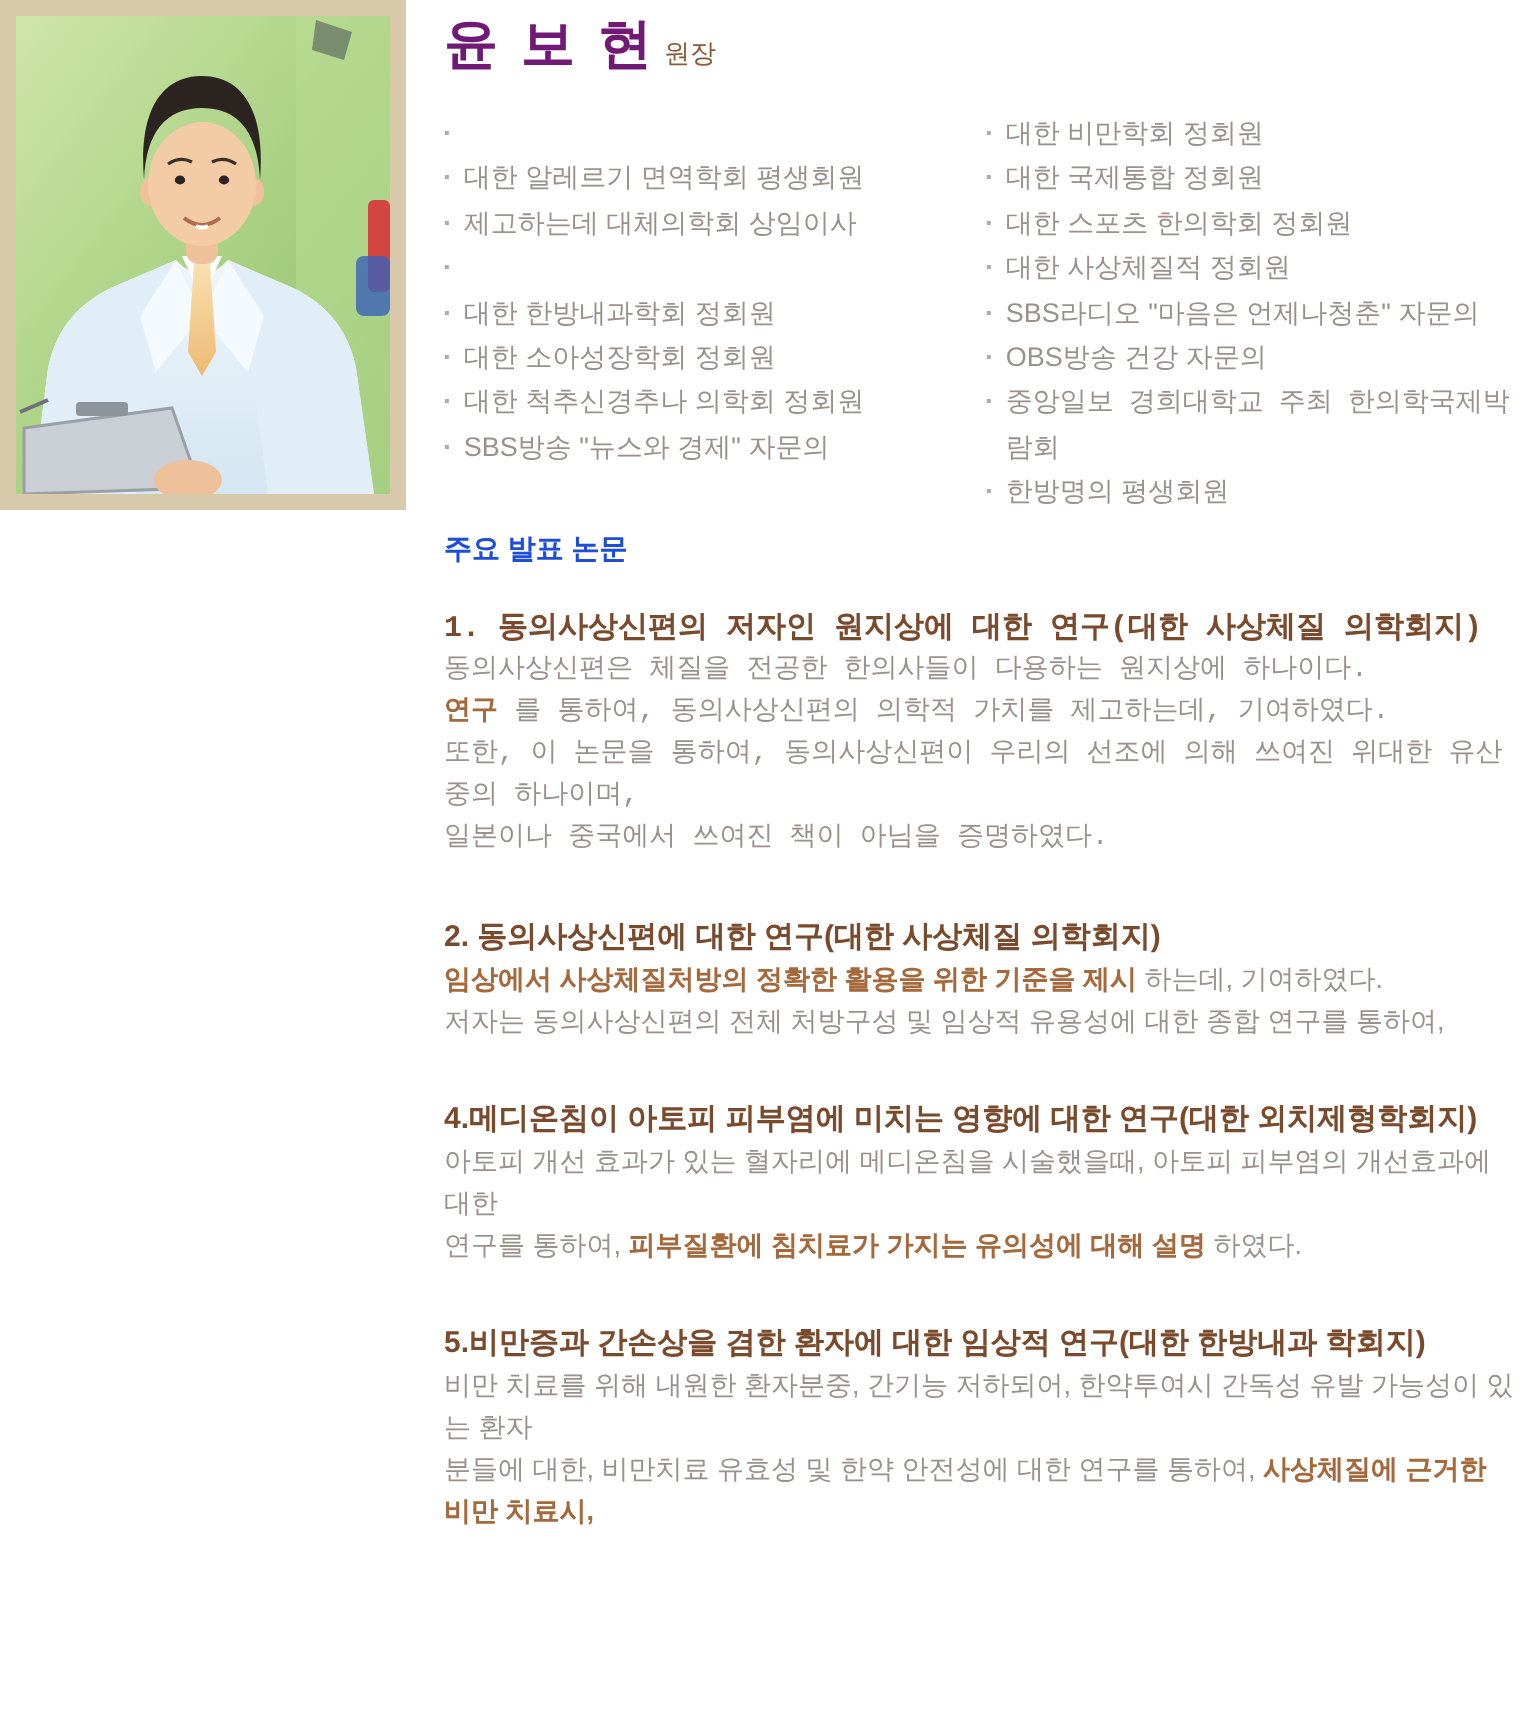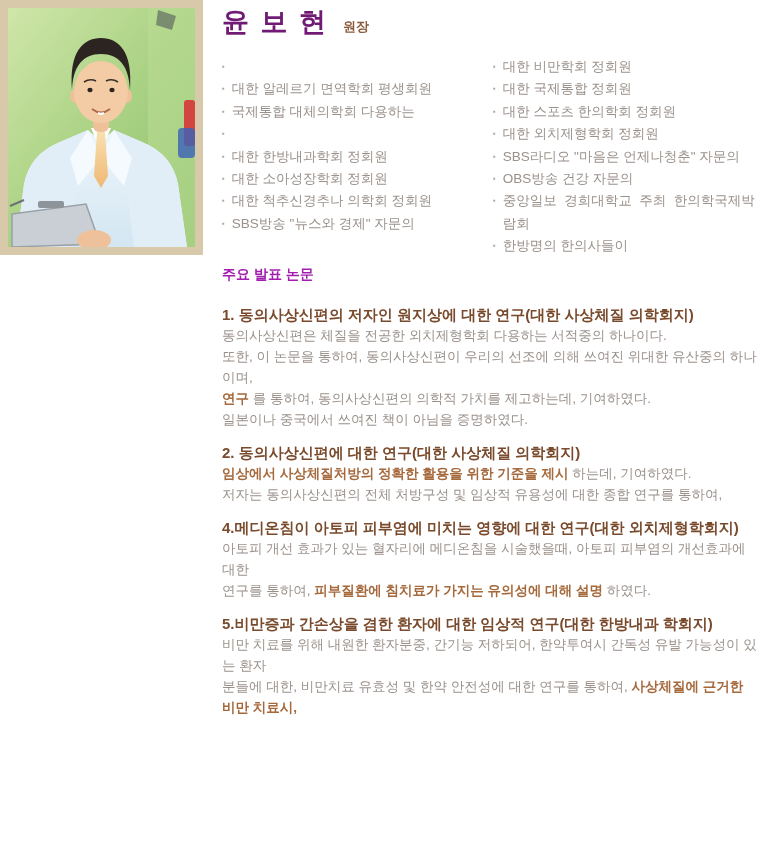--- a/index.html
+++ b/index.html
@@ -13,41 +13,41 @@
     background:#d9c9ab;box-sizing:border-box;padding:8px;
   }
   .photo-frame svg{display:block;width:100%;height:100%;}
   .content{position:absolute;left:222px;top:0;width:538px;}
   .name-row{margin-top:6px;height:34px;}
   .doctor-name{
     display:inline-block;font-size:27px;font-weight:bold;color:#701a75;
     letter-spacing:2px;line-height:32px;
   }
   .doctor-title{
-    display:inline-block;font-size:13px;font-weight:bold;color:#8a5a39;
-    margin-left:15px;vertical-align:baseline;
+    display:inline-block;font-size:13px;font-weight:normal;color:#8a5a39;
+    margin-left:4px;vertical-align:baseline;
   }
   .credentials{display:flex;margin-top:16px;}
   .cred-col{list-style:none;margin:0;padding:0;}
   .cred-col.left{width:271px;}
   .cred-col.right{flex:1;}
   .cred-item{
     display:flex;align-items:flex-start;
     font-size:13.5px;color:#9a918b;line-height:22.4px;
     white-space:pre-wrap;
   }
   .cred-bullet{
     color:#b3aaa2;font-size:8px;line-height:22.4px;margin-right:7px;flex:0 0 auto;
   }
   .papers-heading{
-    font-size:14px;font-weight:bold;color:#a21caf;
+    font-size:14px;font-weight:bold;color:#1d4ed8;
     margin:6px 0 0 0;line-height:20px;
   }
-  .paper{margin-top:12px;}
-  .paper.first{margin-top:20px;}
+  .paper{margin-top:28px;}
+  .paper.first{margin-top:20px;font-family:Liberation Mono, monospace;}
   .paper-title{
     font-size:15px;font-weight:bold;color:#7a4a2c;line-height:21px;
   }
   .paper-line{font-size:13.5px;color:#9a918b;line-height:21px;white-space:pre-wrap;}
   .hl{color:#a5693c;font-weight:bold;}
 </style>
 </head>
 <body>
 
 <div class="photo-frame">
@@ -104,47 +104,47 @@
 
 <div class="content">
   <div class="name-row">
     <span class="doctor-name">윤 보 현</span><span class="doctor-title">원장</span>
   </div>
 
   <div class="credentials">
     <ul class="cred-col left" id="cred-left">
         <li class="cred-item"><span class="cred-bullet">▪</span></li>
         <li class="cred-item"><span class="cred-bullet">▪</span><span>대한 알레르기 면역학회 평생회원</span></li>
-        <li class="cred-item"><span class="cred-bullet">▪</span><span>국제통합 대체의학회 다용하는</span></li>
+        <li class="cred-item"><span class="cred-bullet">▪</span><span>제고하는데 대체의학회 상임이사</span></li>
         <li class="cred-item"><span class="cred-bullet">▪</span></li>
         <li class="cred-item"><span class="cred-bullet">▪</span><span>대한 한방내과학회 정회원</span></li>
         <li class="cred-item"><span class="cred-bullet">▪</span><span>대한 소아성장학회 정회원</span></li>
         <li class="cred-item"><span class="cred-bullet">▪</span><span>대한 척추신경추나 의학회 정회원</span></li>
         <li class="cred-item"><span class="cred-bullet">▪</span><span>SBS방송 "뉴스와 경제" 자문의</span></li>
       </ul>
     <ul class="cred-col right" id="cred-right">
         <li class="cred-item"><span class="cred-bullet">▪</span><span>대한 비만학회 정회원</span></li>
         <li class="cred-item"><span class="cred-bullet">▪</span><span>대한 국제통합 정회원</span></li>
         <li class="cred-item"><span class="cred-bullet">▪</span><span>대한 스포츠 한의학회 정회원</span></li>
-        <li class="cred-item"><span class="cred-bullet">▪</span><span>대한 외치제형학회 정회원</span></li>
+        <li class="cred-item"><span class="cred-bullet">▪</span><span>대한 사상체질적 정회원</span></li>
         <li class="cred-item"><span class="cred-bullet">▪</span><span>SBS라디오 "마음은 언제나청춘" 자문의</span></li>
         <li class="cred-item"><span class="cred-bullet">▪</span><span>OBS방송 건강 자문의</span></li>
         <li class="cred-item"><span class="cred-bullet">▪</span><span>중앙일보  경희대학교  주최  한의학국제박람회</span></li>
-        <li class="cred-item"><span class="cred-bullet">▪</span><span>한방명의 한의사들이</span></li>
+        <li class="cred-item"><span class="cred-bullet">▪</span><span>한방명의 평생회원</span></li>
       </ul>
   </div>
 
   <h2 class="papers-heading">주요 발표 논문</h2>
 
   <div id="papers">
       <div class="paper first">
         <div class="paper-title">1. 동의사상신편의 저자인 원지상에 대한 연구(대한 사상체질 의학회지)</div>
-        <div class="paper-line"><span>동의사상신편은 체질을 전공한 외치제형학회 다용하는 서적중의 하나이다.</span></div>
+        <div class="paper-line"><span>동의사상신편은 체질을 전공한 한의사들이 다용하는 원지상에 하나이다.</span></div>
+        <div class="paper-line"><span class="hl">연구 </span><span>를 통하여, 동의사상신편의 의학적 가치를 제고하는데, 기여하였다.</span></div>
         <div class="paper-line"><span>또한, 이 논문을 통하여, 동의사상신편이 우리의 선조에 의해 쓰여진 위대한 유산중의 하나이며,</span></div>
-        <div class="paper-line"><span class="hl">연구 </span><span>를 통하여, 동의사상신편의 의학적 가치를 제고하는데, 기여하였다.</span></div>
         <div class="paper-line"><span>일본이나 중국에서 쓰여진 책이 아님을 증명하였다.</span></div>
       </div>
       <div class="paper">
         <div class="paper-title">2. 동의사상신편에 대한 연구(대한 사상체질 의학회지)</div>
         <div class="paper-line"><span class="hl">임상에서 사상체질처방의 정확한 활용을 위한 기준을 제시</span><span> 하는데, 기여하였다.</span></div>
         <div class="paper-line"><span>저자는 동의사상신편의 전체 처방구성 및 임상적 유용성에 대한 종합 연구를 통하여,</span></div>
       </div>
       <div class="paper">
         <div class="paper-title">4.메디온침이 아토피 피부염에 미치는 영향에 대한 연구(대한 외치제형학회지)</div>
         <div class="paper-line"><span>아토피 개선 효과가 있는 혈자리에 메디온침을 시술했을때, 아토피 피부염의 개선효과에 대한</span></div>

